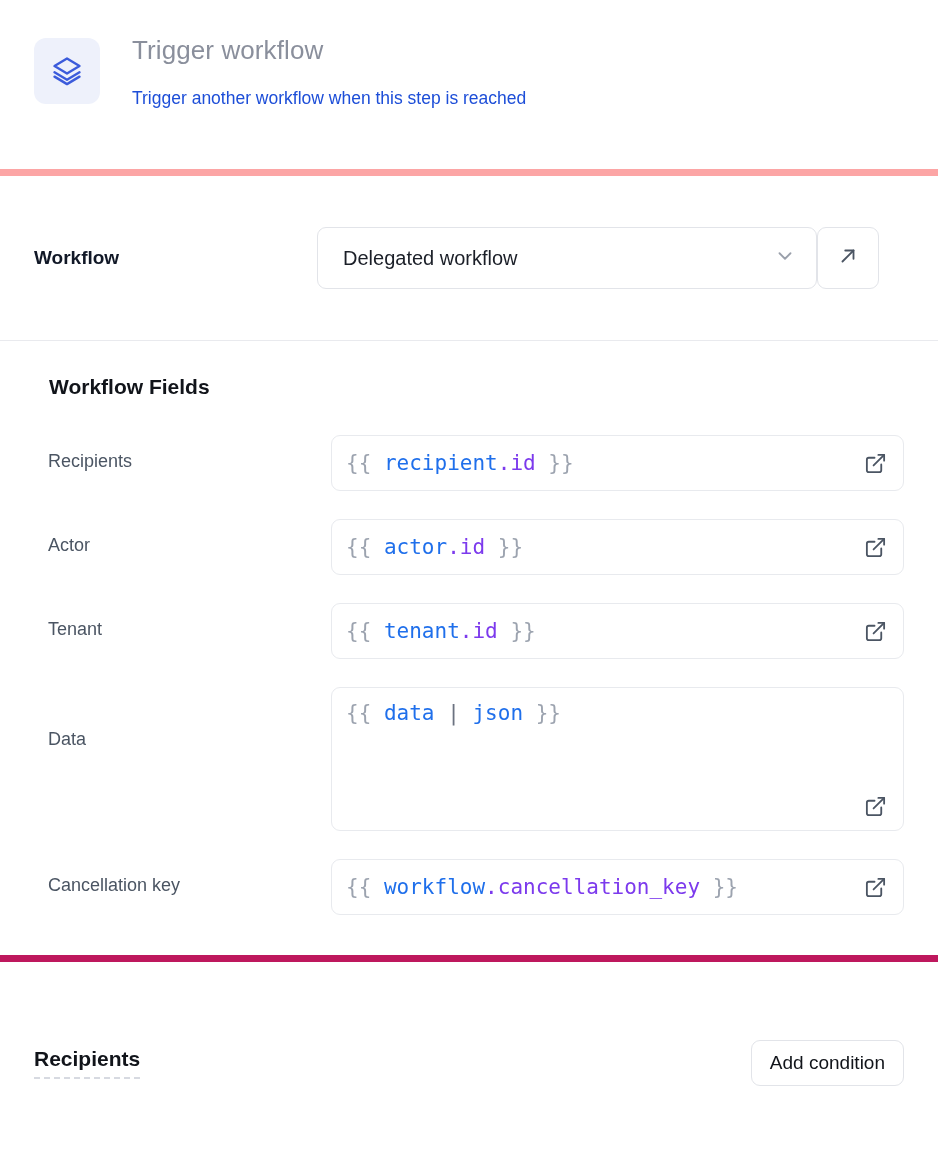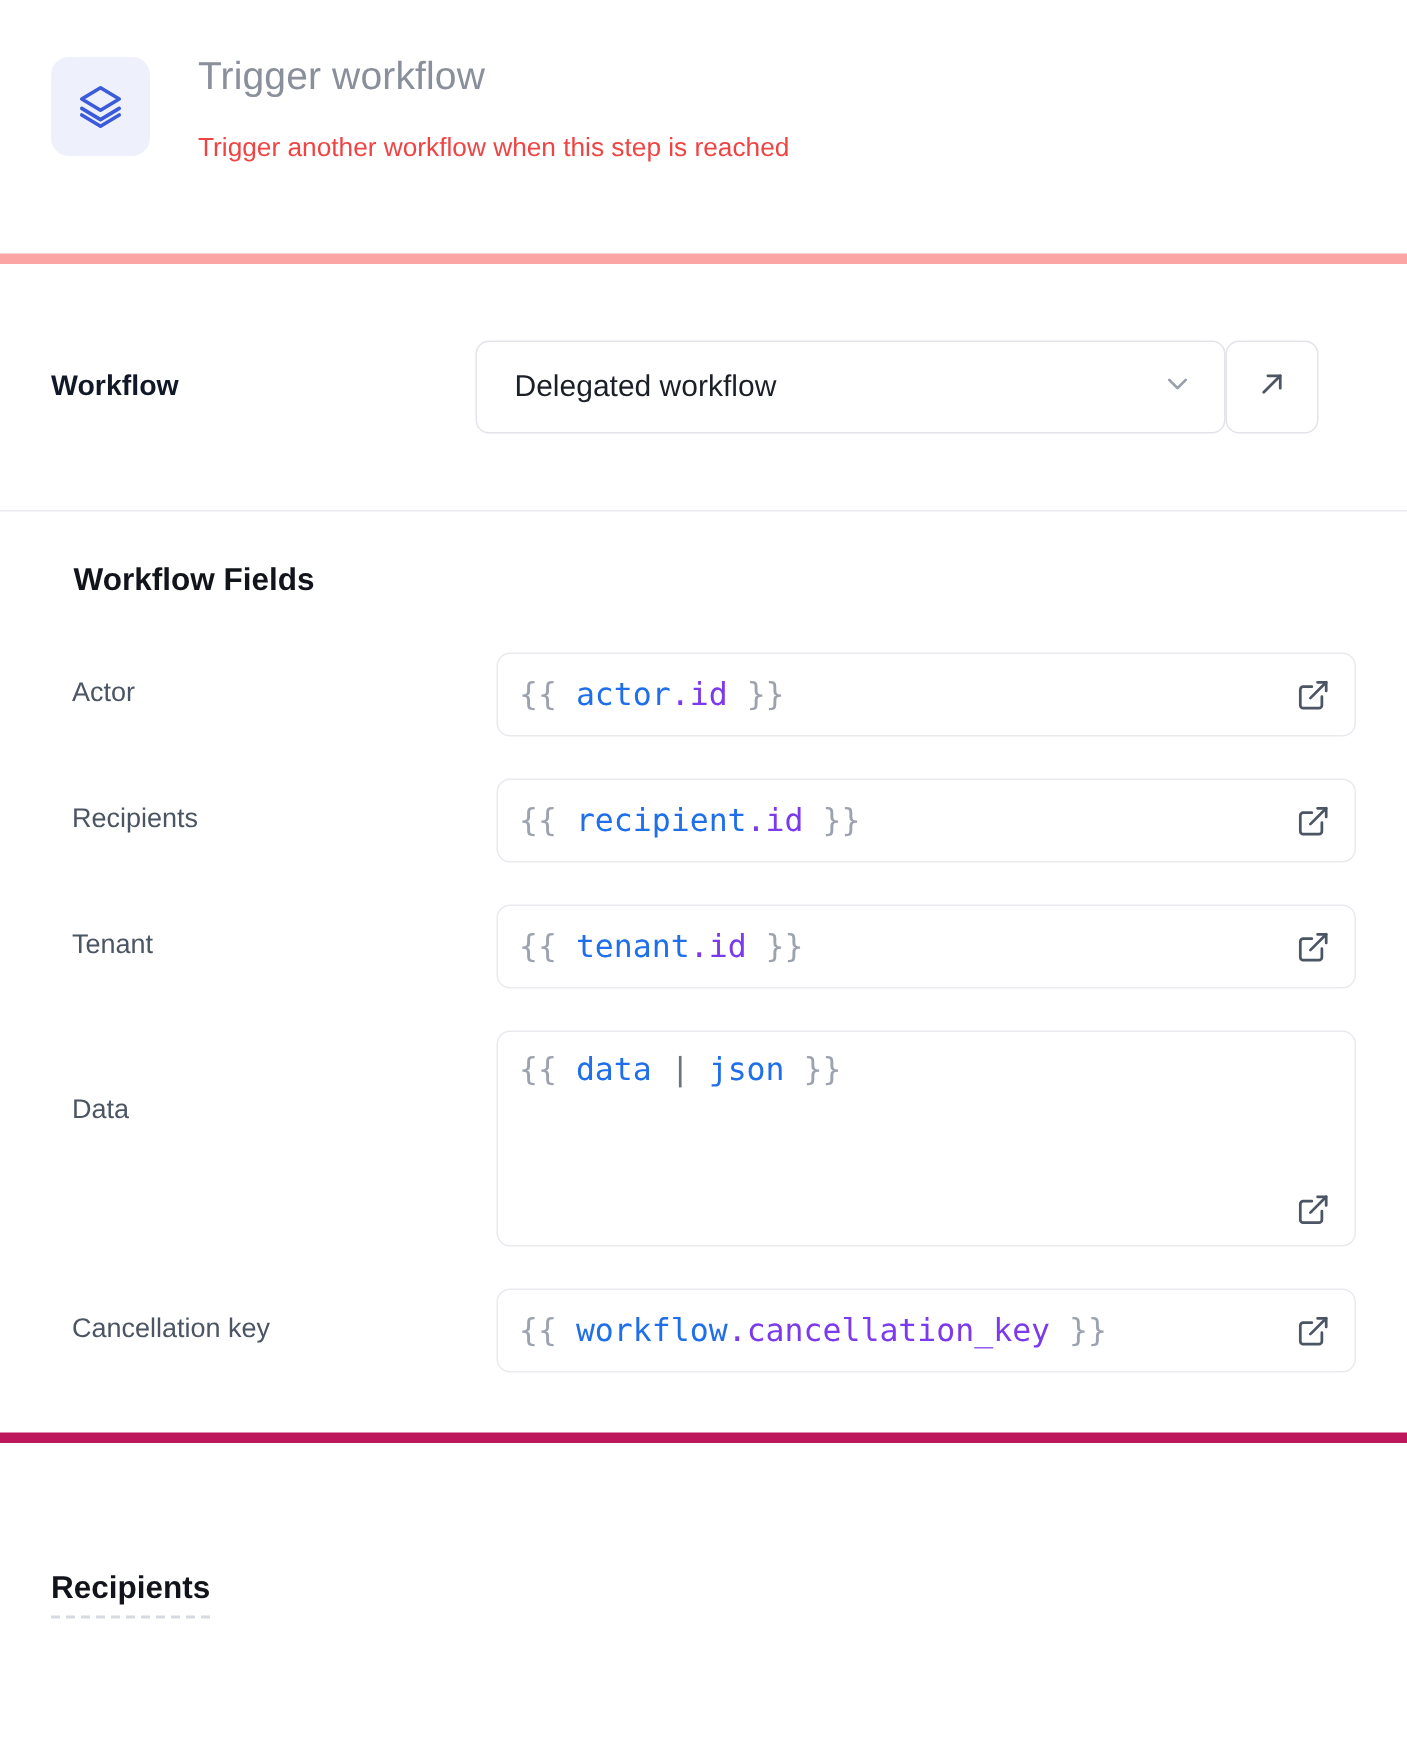--- a/index.html
+++ b/index.html
@@ -53,21 +53,21 @@
     line-height: 1.15;
     font-weight: 400;
     color: #8a8f9c;
     letter-spacing: .1px;
   }
   .header-sub {
     margin-top: 22px;
     font-size: 17.5px;
     line-height: 1.2;
     font-weight: 400;
-    color: #ef4444;
+    color: #1d4ed8;
   }
 
   
   .section-workflow {
     box-sizing: border-box;
     height: 165px;
     padding: 0 34px;
     display: flex;
     align-items: center;
     border-bottom: 1px solid #e9eaee;
@@ -249,48 +249,48 @@
           </svg>
         </span>
       </div>
     </div>
   </div>
 
   <div class="section-fields">
     <div class="fields-heading">Workflow Fields</div>
 
     <div class="field-row">
+      <div class="field-label">Recipients</div>
+      <div class="input-box">
+        <span class="tpl"><span class="br">{{ </span><span class="obj">recipient</span><span class="dot">.</span><span class="prop">id</span><span class="br"> }}</span></span>
+        <span class="ext-icon">
+          <svg width="23" height="23" viewBox="0 0 24 24" fill="none" stroke="#4b5563" stroke-width="1.9" stroke-linecap="round" stroke-linejoin="round">
+            <path d="M18 13v6a2 2 0 0 1-2 2H5a2 2 0 0 1-2-2V8a2 2 0 0 1 2-2h6"></path>
+            <polyline points="15 3 21 3 21 9"></polyline>
+            <line x1="10" y1="14" x2="21" y2="3"></line>
+          </svg>
+        </span>
+      </div>
+    </div>
+
+    <div class="field-row">
       <div class="field-label">Actor</div>
       <div class="input-box">
         <span class="tpl"><span class="br">{{ </span><span class="obj">actor</span><span class="dot">.</span><span class="prop">id</span><span class="br"> }}</span></span>
         <span class="ext-icon">
           <svg width="23" height="23" viewBox="0 0 24 24" fill="none" stroke="#4b5563" stroke-width="1.9" stroke-linecap="round" stroke-linejoin="round">
             <path d="M18 13v6a2 2 0 0 1-2 2H5a2 2 0 0 1-2-2V8a2 2 0 0 1 2-2h6"></path>
             <polyline points="15 3 21 3 21 9"></polyline>
             <line x1="10" y1="14" x2="21" y2="3"></line>
           </svg>
         </span>
       </div>
     </div>
 
     <div class="field-row">
-      <div class="field-label">Recipients</div>
-      <div class="input-box">
-        <span class="tpl"><span class="br">{{ </span><span class="obj">recipient</span><span class="dot">.</span><span class="prop">id</span><span class="br"> }}</span></span>
-        <span class="ext-icon">
-          <svg width="23" height="23" viewBox="0 0 24 24" fill="none" stroke="#4b5563" stroke-width="1.9" stroke-linecap="round" stroke-linejoin="round">
-            <path d="M18 13v6a2 2 0 0 1-2 2H5a2 2 0 0 1-2-2V8a2 2 0 0 1 2-2h6"></path>
-            <polyline points="15 3 21 3 21 9"></polyline>
-            <line x1="10" y1="14" x2="21" y2="3"></line>
-          </svg>
-        </span>
-      </div>
-    </div>
-
-    <div class="field-row">
       <div class="field-label">Tenant</div>
       <div class="input-box">
         <span class="tpl"><span class="br">{{ </span><span class="obj">tenant</span><span class="dot">.</span><span class="prop">id</span><span class="br"> }}</span></span>
         <span class="ext-icon">
           <svg width="23" height="23" viewBox="0 0 24 24" fill="none" stroke="#4b5563" stroke-width="1.9" stroke-linecap="round" stroke-linejoin="round">
             <path d="M18 13v6a2 2 0 0 1-2 2H5a2 2 0 0 1-2-2V8a2 2 0 0 1 2-2h6"></path>
             <polyline points="15 3 21 3 21 9"></polyline>
             <line x1="10" y1="14" x2="21" y2="3"></line>
           </svg>
         </span>
@@ -321,15 +321,16 @@
             <polyline points="15 3 21 3 21 9"></polyline>
             <line x1="10" y1="14" x2="21" y2="3"></line>
           </svg>
         </span>
       </div>
     </div>
   </div>
 
   <div class="section-conditions">
     <span class="conditions-title">Recipients</span>
+    <button class="add-btn">Add condition</button>
   </div>
 
 </div>
 
 </body></html>

